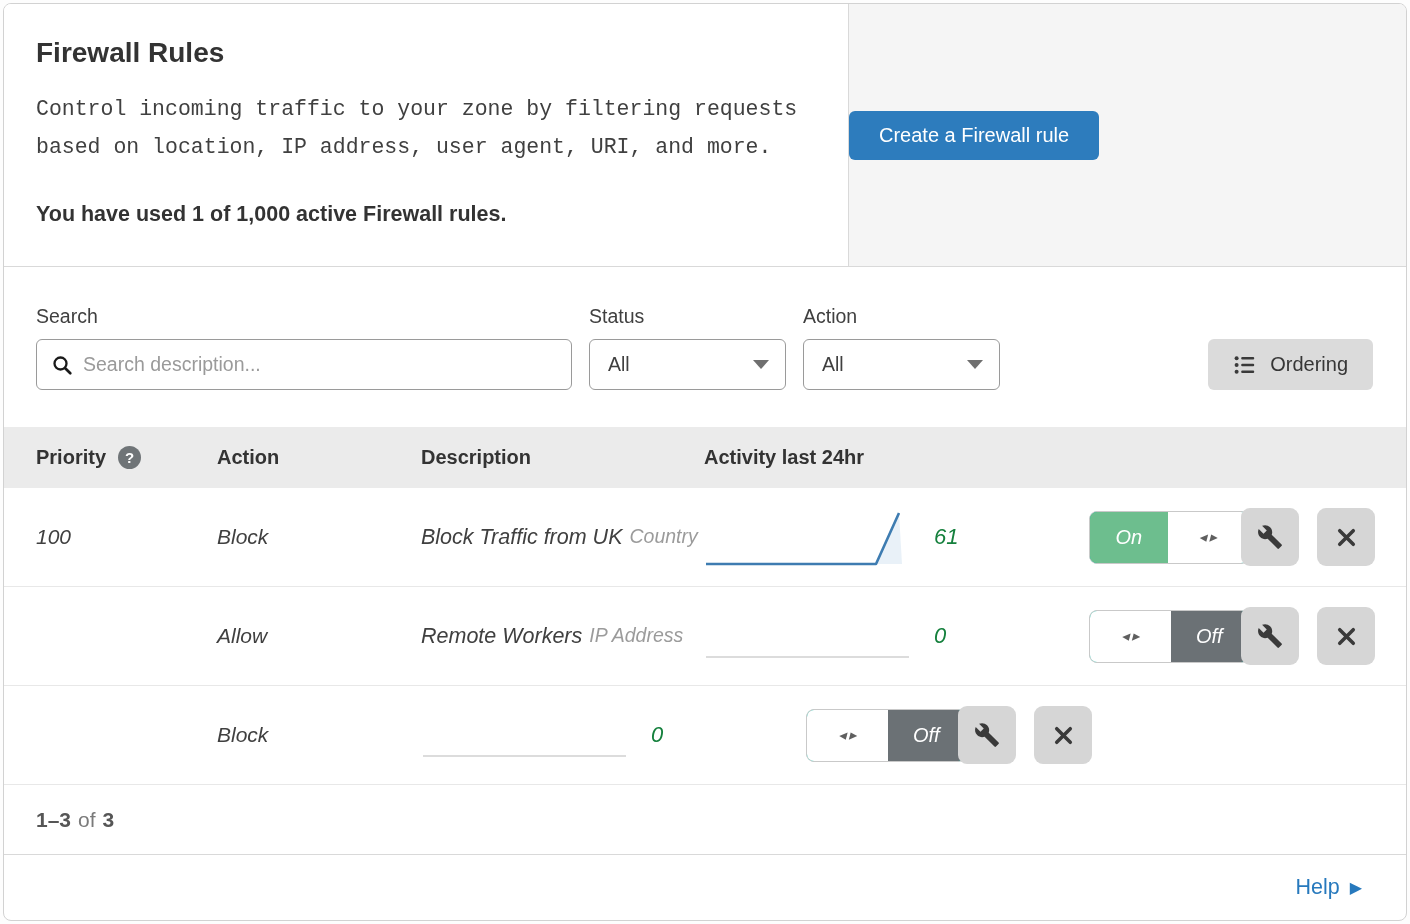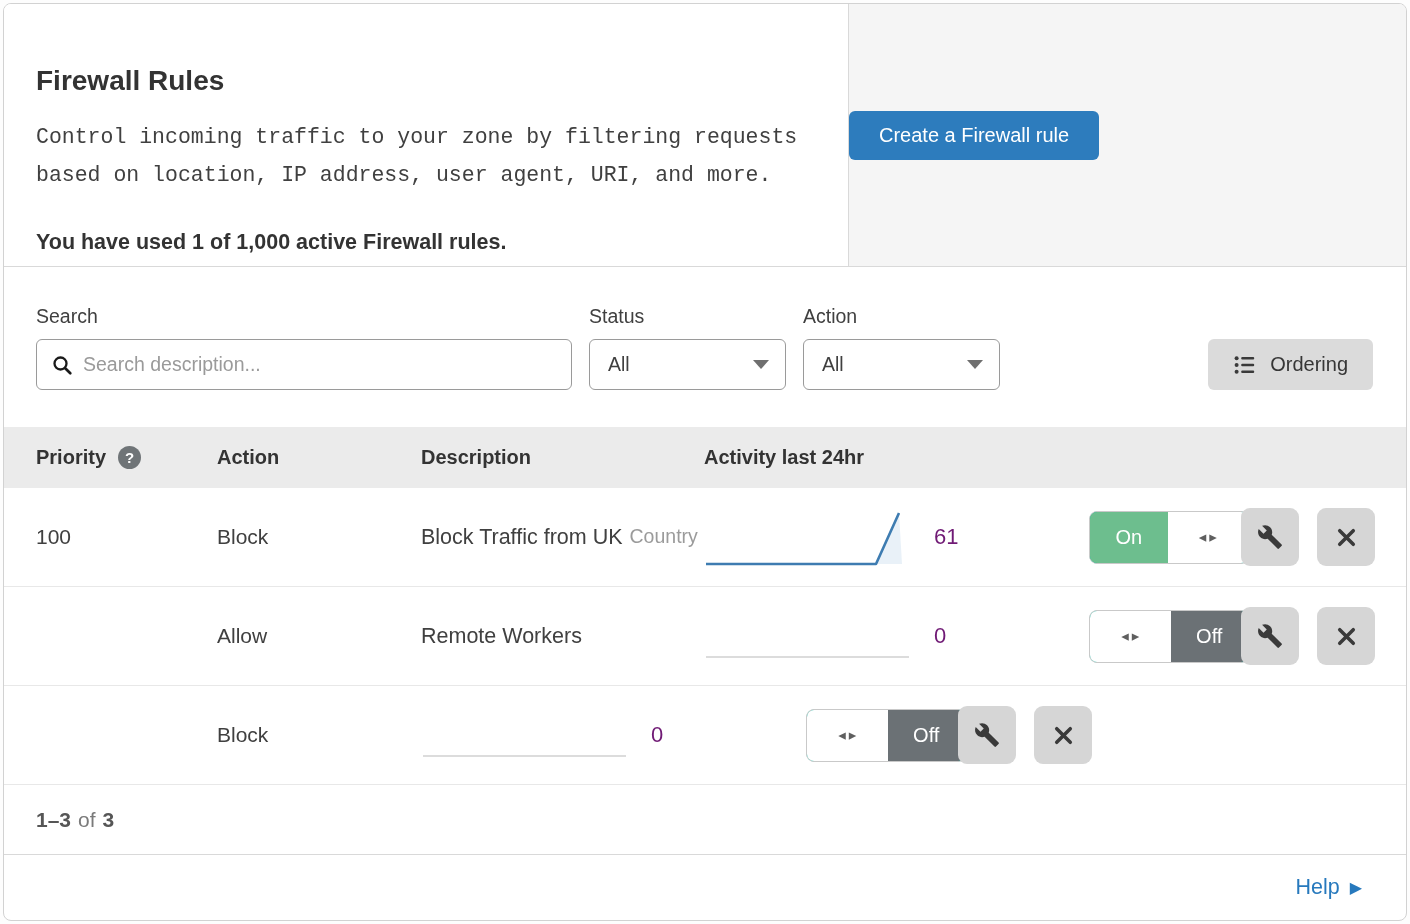--- a/index.html
+++ b/index.html
@@ -3,21 +3,21 @@
 <meta charset="utf-8">
 <style>
   * { box-sizing: border-box; margin: 0; padding: 0; }
   html,body { background:#fdfdfd; font-family:"Liberation Sans", sans-serif; color:#3d3d3d; }
   .panel { width:1404px; height:918px; margin:3px; border:1px solid #d2d2d2; border-radius:8px; overflow:hidden; background:#fff; }
 
   
   .top { display:flex; height:263px; border-bottom:1px solid #d9d9d9; }
   .top-left { width:845px; border-right:1px solid #d9d9d9; padding:33px 32px; background:#fff; }
   .top-right { flex:1; background:#f5f5f5; display:flex; align-items:center; justify-content:flex-start; }
-  .page-title { font-size:28px; font-weight:bold; color:#333; margin-bottom:21px;margin-top:28px; }
+  .page-title { font-size:28px; font-weight:bold; color:#333; margin-bottom:21px; }
   .page-desc { font-size:21.5px; line-height:38px; color:#404040; max-width:778px;font-family:Liberation Mono, monospace; }
   .usage-note { font-size:21.5px; font-weight:bold; color:#333; margin-top:36px; }
   .create-btn { background:#2d7cbd; color:#fff; font-size:20px; border:none; border-radius:6px; padding:0 30px; height:49px; font-family:inherit; cursor:pointer; }
 
   
   .filters { display:flex; align-items:flex-end; height:160px; padding:0 33px 37px 32px; background:#fff; }
   .field { display:flex; flex-direction:column; }
   .field + .field { margin-left:17px; }
   .field-label { font-size:19.5px; color:#404040; margin-bottom:11px; }
   .search-box { width:536px; height:51px; border:1px solid #9a9a9a; border-radius:6px; display:flex; align-items:center; padding:0 14px; background:#fff; }
@@ -30,30 +30,30 @@
   
   .thead { display:flex; align-items:center; height:61px; background:#ebebeb; font-weight:bold; font-size:20px; color:#333; }
   .col-p { width:213px; padding-left:32px; display:flex; align-items:center; gap:12px; }
   .col-a { width:204px; }
   .col-d { width:283px; }
   .col-act { width:385px; }
   .col-t { width:152px; }
   .col-b { flex:1; display:flex; align-items:center; }
   .q-badge { width:23px; height:23px; border-radius:50%; background:#6f7477; color:#fff; font-size:15px; font-weight:bold; display:flex; align-items:center; justify-content:center; }
 
-  .row { display:flex; align-items:center; height:99px; border-bottom:1px solid #e8e8e8; background:#fff; }
+  .row { display:flex; align-items:center; height:99px; border-bottom:1px solid #e8e8e8; background:#fff;font-style:italic; }
   .cell-p { width:213px; padding-left:32px; font-size:21px; color:#404040; }
   .cell-a { width:204px; font-size:21px; color:#404040; }
   .cell-d { width:283px; display:flex; flex-direction:row; gap:7px; }
   .rule-name { font-size:21.5px; color:#404040; }
   .rule-type { font-size:19.5px; color:#9b9b9b; }
   .cell-act { width:385px; position:relative; height:100%; display:flex; align-items:center; }
   .spark { position:absolute; left:0; bottom:20px; width:205px; height:58px; }
   .flat-line { position:absolute; left:2px; bottom:27px; width:203px; border-bottom:2px solid #dcdcdc; }
-  .count { margin-left:230px; font-size:22px; color:#701a75; }
+  .count { margin-left:230px; font-size:22px; color:#15803d; }
 
   .toggle { display:flex; width:160px; height:53px; border:1px solid #c9c9c9; border-radius:8px; overflow:hidden; cursor:pointer; background:#14b8a6; }
   .tseg { flex:1; display:flex; align-items:center; justify-content:center; font-size:20px; }
   .tseg.on  { background:#6dbe8e; color:#fff; }
   .tseg.off { background:#6b7175; color:#fff; }
   .tseg.handle { background:#fff; color:#5f5f5f; font-size:15px; letter-spacing:3px; padding-left:3px; }
 
   .icon-btn { width:58px; height:58px; border:none; border-radius:9px; background:#d6d6d6; display:flex; align-items:center; justify-content:center; cursor:pointer; }
   .icon-btn + .icon-btn { margin-left:18px; }
 
@@ -161,20 +161,21 @@
         </svg>
       </button>
     </div>
   </div>
 
   <div class="row">
     <div class="cell-p"></div>
     <div class="cell-a">Allow</div>
     <div class="cell-d">
       <span class="rule-name">Remote Workers</span>
+      <span class="rule-type">IP Address</span>
     </div>
     <div class="cell-act">
       <span class="flat-line"></span>
       <span class="count">0</span>
     </div>
     <div class="col-t">
       <div class="toggle">
         <span class="tseg handle">◂▸</span>
         <span class="tseg off">Off</span>
       </div>

